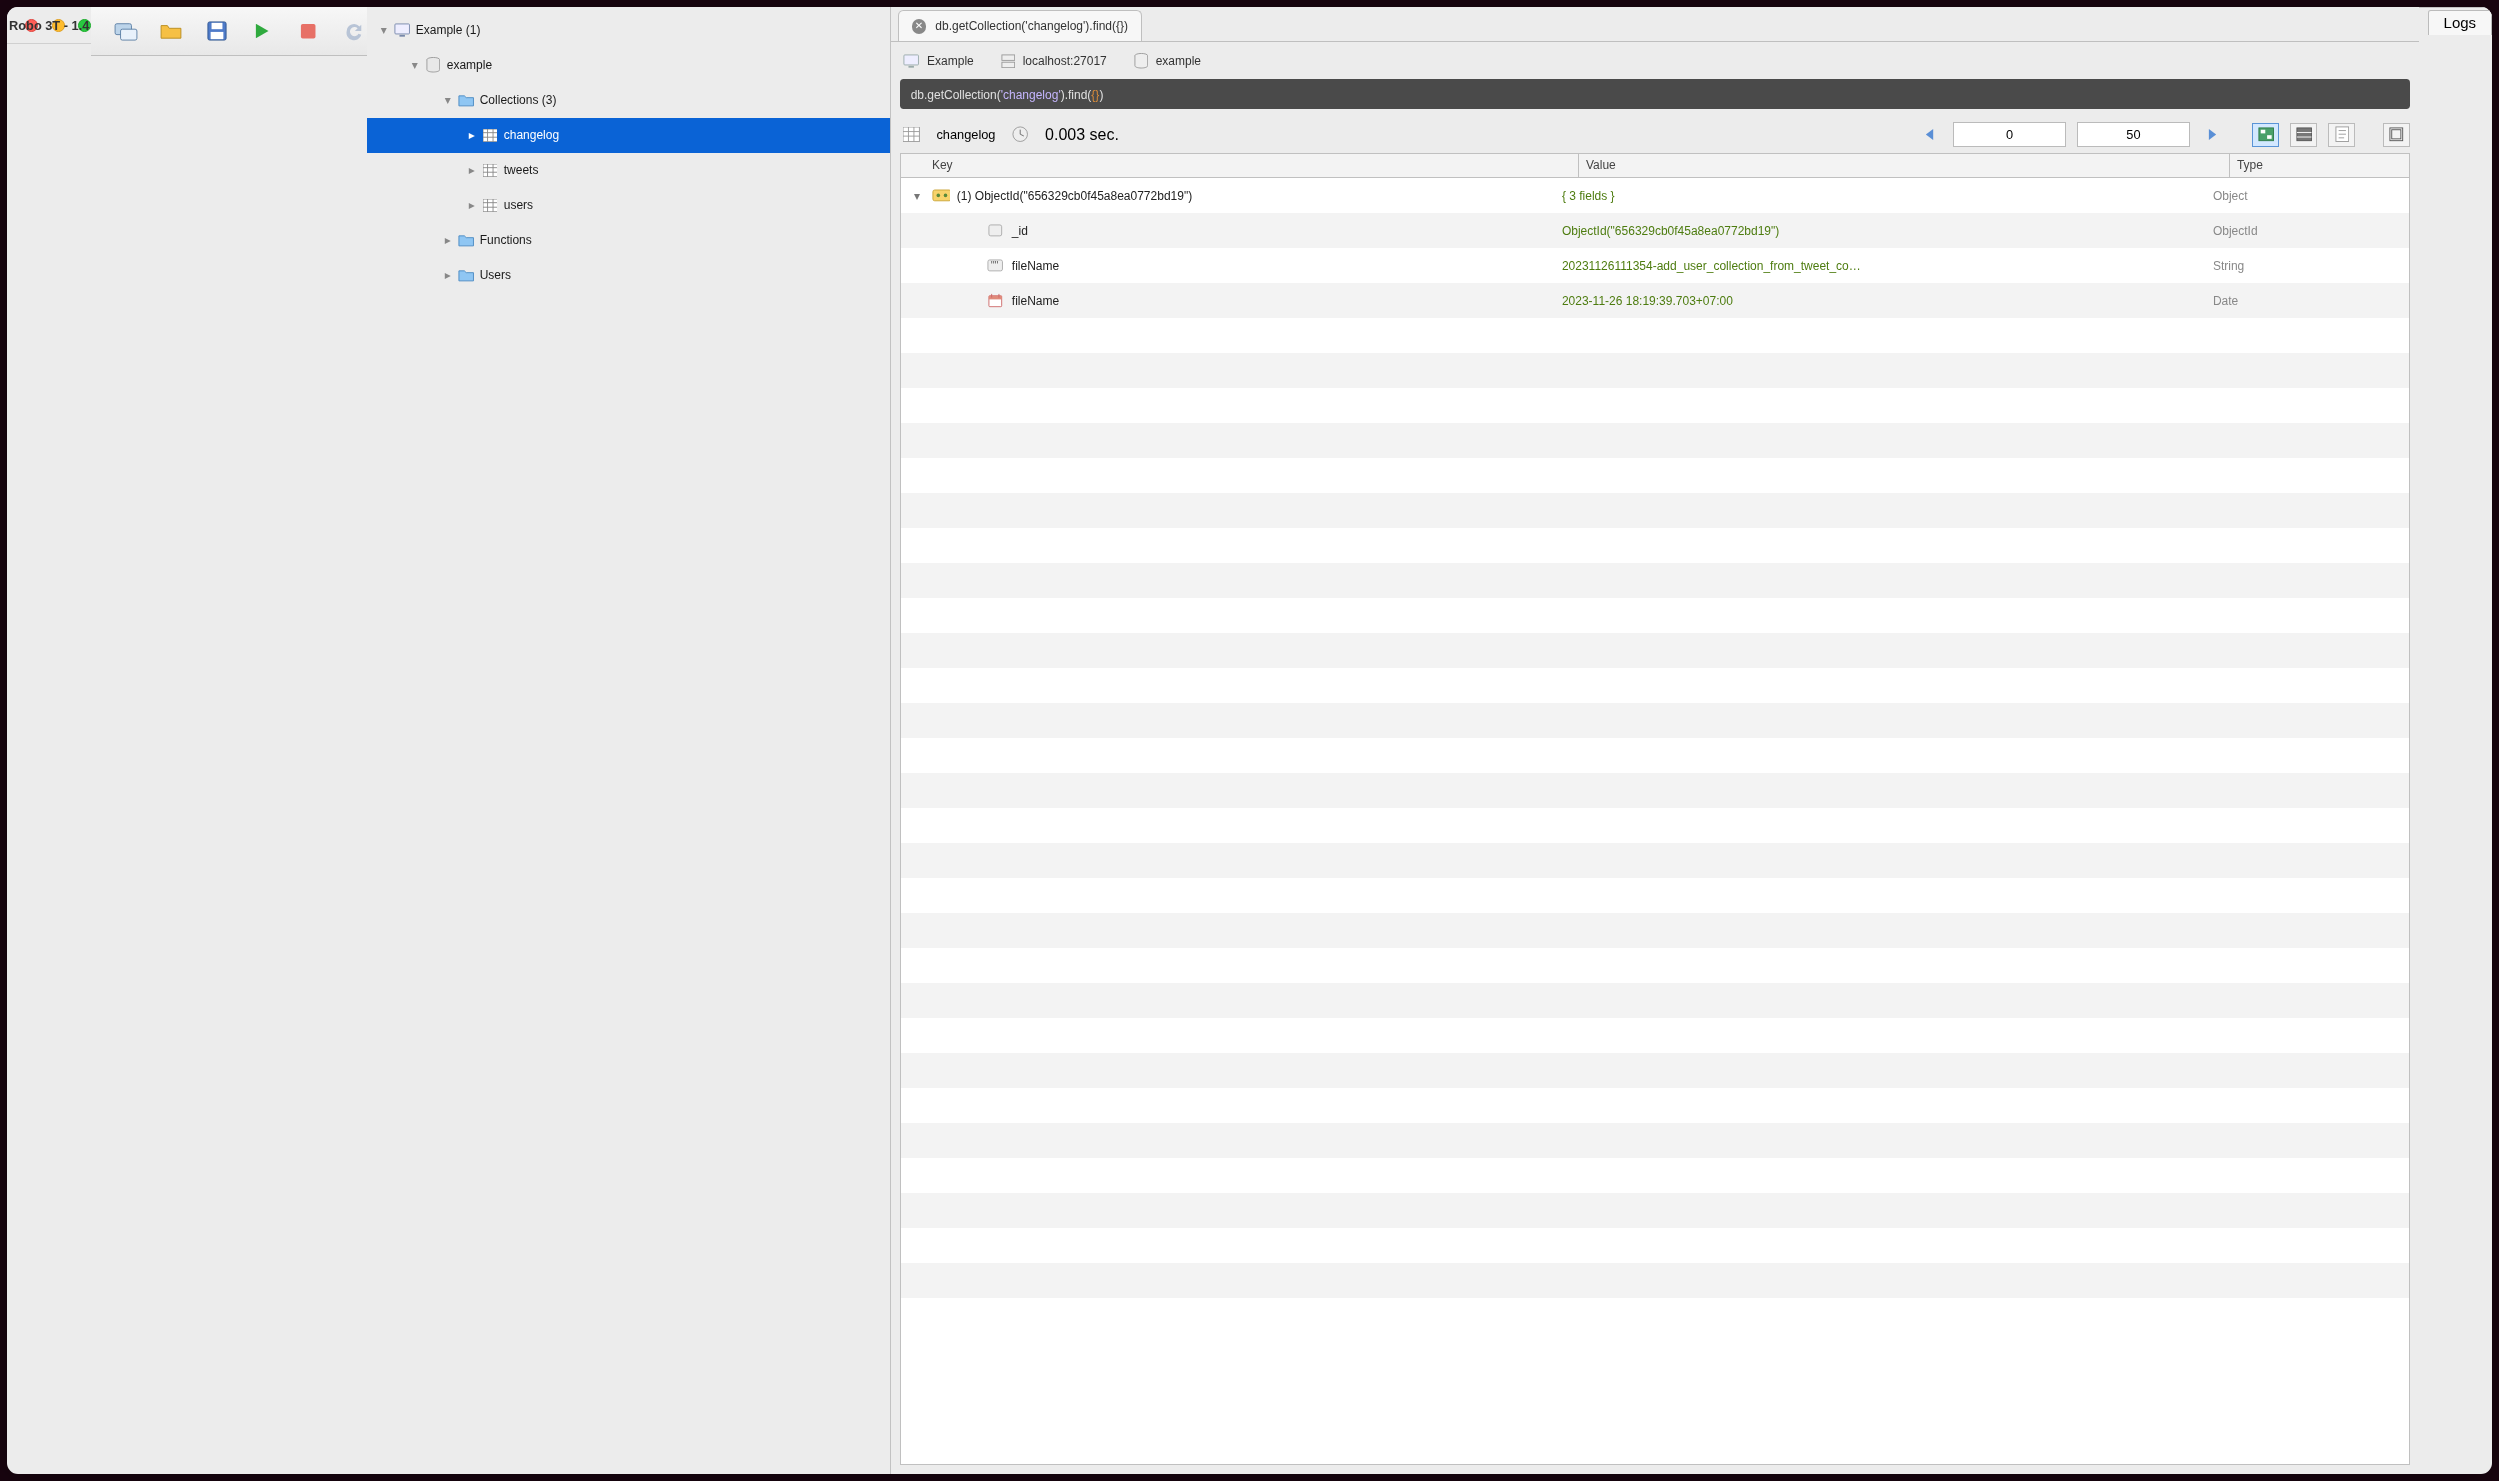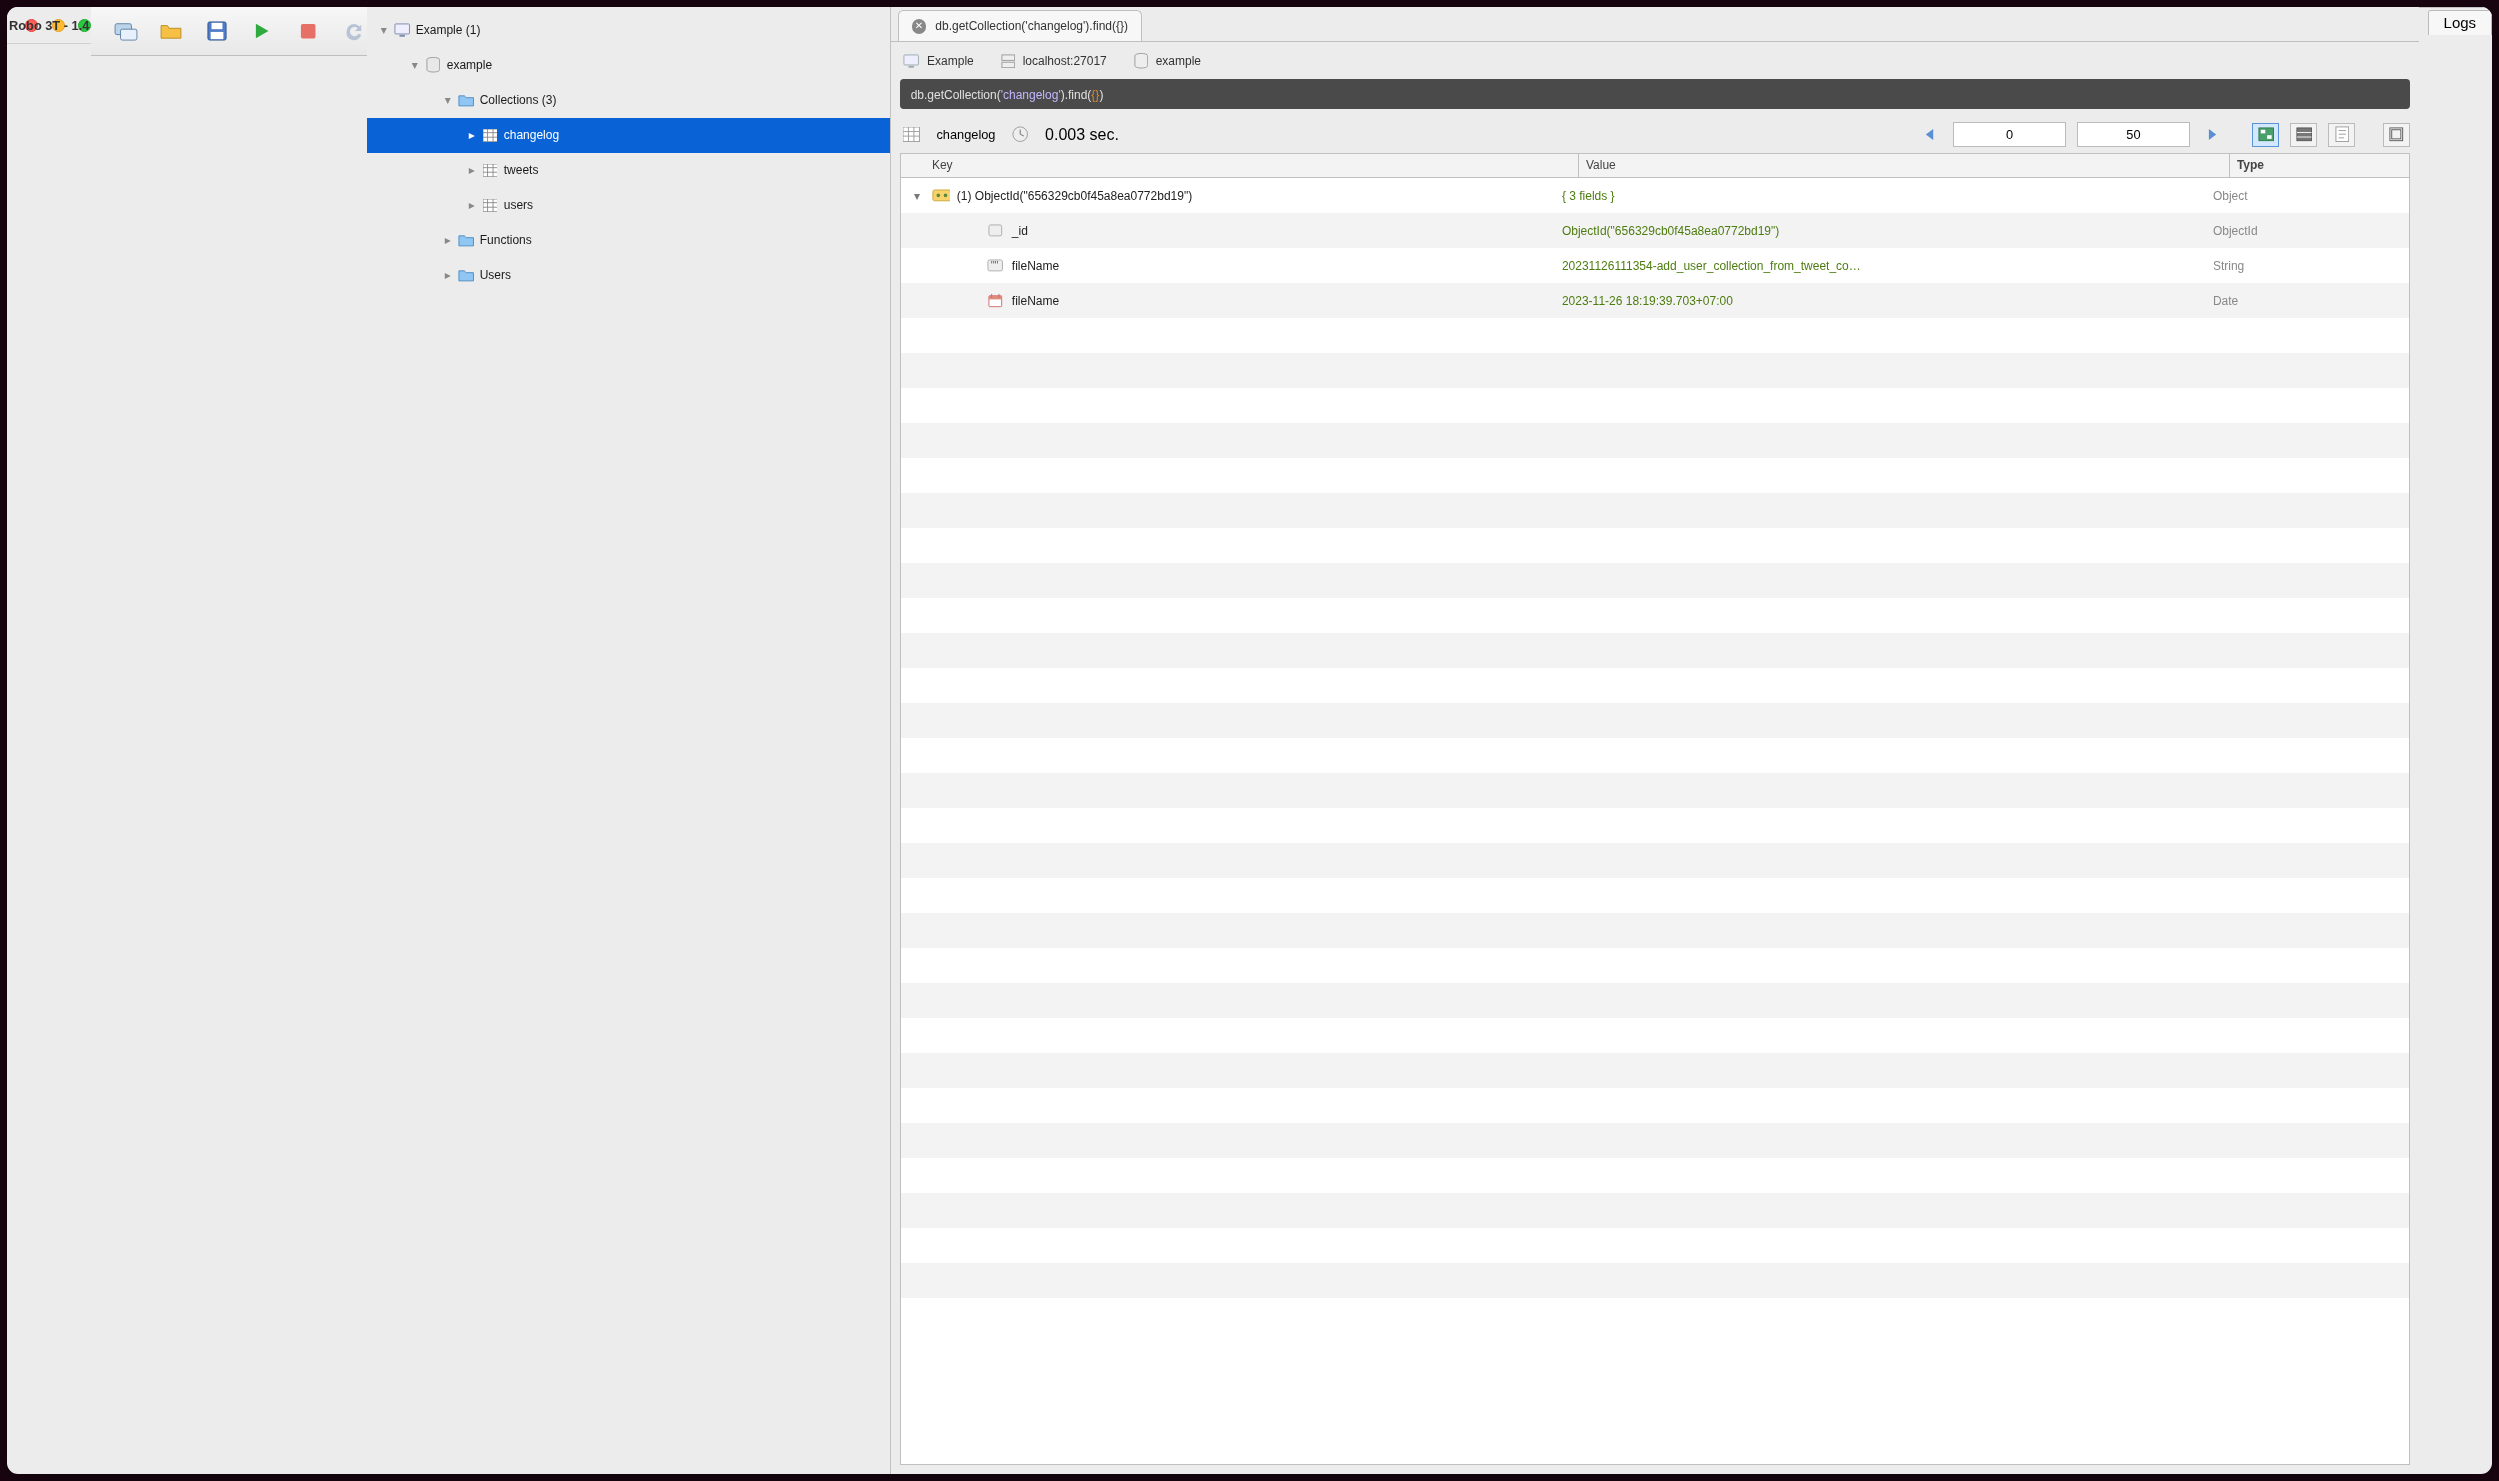--- a/index.html
+++ b/index.html
@@ -42,21 +42,21 @@
 .rb-ico { width: 24px; height: 24px; display: flex; align-items: center; justify-content: center; }
 .pg-input { width: 113px; height: 25.6px; border: 0.9px solid #bbb; background: #fff; text-align: center; font-size: 12.8px; }
 .nav-btn { width: 24px; height: 24px; display: flex; align-items: center; justify-content: center; cursor: pointer; }
 .view-btn { width: 27px; height: 24px; border: 0.9px solid #bbb; background: #f3f3f3; display: flex; align-items: center; justify-content: center; cursor: pointer; }
 .view-btn.active { background: #d3e8ff; border-color: #5a94d6; }
 .grid-wrap { flex: 1; margin: 0 9px 9px 9px; border: 0.9px solid #c0c0c0; background: #fff; display: flex; flex-direction: column; min-height: 0; }
 .grid-head { display: flex; height: 24px; background: #f3f3f3; border-bottom: 0.9px solid #c0c0c0; font-size: 11px; color: #444; }
 .col { border-right: 0.9px solid #c0c0c0; padding: 3.7px 7.3px; }
 .col.k { width: 654px; margin-left: 24px; }
 .col.v { width: 651px; }
-.col.t { flex: 1; border-right: none; font-weight: bold; }
+.col.t { flex: 1; border-right: none; }
 .grid-body { flex: 1; overflow: auto; }
 .grow { display: flex; height: 35px; align-items: center; }
 .grow:nth-child(odd) { background: #ffffff; }
 .grow:nth-child(even) { background: #f3f3f3; }
 .cell { padding: 0 7.3px; overflow: hidden; text-overflow: ellipsis; white-space: nowrap; display: flex; align-items: center; gap: 7.3px; font-size: 12.8px; color: #222; }
 .cell.k { width: 654px; }
 .cell.v { width: 651px; color: #4d7c0f; text-align: right; }
 .cell.t { flex: 1; color: #888; }
 .row-tw { width: 14.6px; text-align: center; color: #777; }
 .row-ico { width: 18px; display: inline-flex; justify-content: center; }

